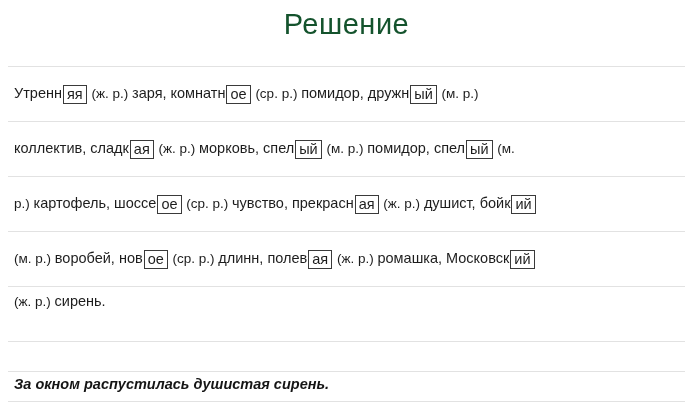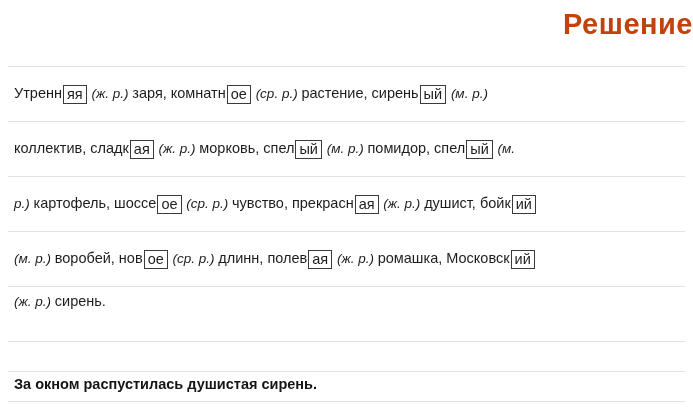--- a/index.html
+++ b/index.html
@@ -15,24 +15,24 @@
     position: relative;
     overflow: hidden;
   }
   .page {
     position: relative;
     width: 693px;
     height: 411px;
     box-sizing: border-box;
   }
   .title {
-    text-align: right;
+    text-align: center;
     font-size: 29px;
-    font-weight: 700;
-    color: #c2410c;
+    font-weight: 400;
+    color: #14532d;
     margin: 8px 0 0 0;
     letter-spacing: 0.5px;
     font-family: "Liberation Sans", sans-serif;
   }
   .rules {
     position: absolute;
     left: 0;
     top: 0;
     width: 693px;
     height: 411px;
@@ -52,39 +52,39 @@
     font-size: 14.5px;
     line-height: 55px;
     color: #1d1d1d;
   }
   .body-text .ln {
     display: block;
     white-space: nowrap;
     height: 55px;
   }
   .ital {
-    font-style: italic;
     font-size: 13.5px;
     margin-top: 44px;
   }
   .boxed {
     display: inline-block;
     border: 1px solid #3a3a3a;
     padding: 0px 3px 1px 3px;
     line-height: 16px;
     margin: 0 1px;
     vertical-align: baseline;
     position: relative;
     top: 1px;
     background: transparent;
   }
   .answer {
     position: absolute;
     left: 14px;
     top: 368px;
+    font-style: italic;
     font-weight: bold;
     font-size: 14.5px;
     color: #151515;
   }
   .last-line {
     height: 30px !important;
     line-height: 30px !important;
   }
 </style>
 </head>
@@ -99,21 +99,21 @@
       <div class="rule" style="top: 223px;"></div>
       <div class="rule" style="top: 278px;"></div>
       <div class="rule" style="top: 333px;"></div>
       <div class="rule" style="top: 363px;"></div>
       <div class="rule" style="top: 393px;"></div>
     </div>
 
   <h1 class="title">Решение</h1>
 
   <div class="body-text">
-      <span class="ln"><span>Утренн</span><span class="boxed">яя</span><span class="ital"> (ж. р.) </span><span>заря, комнатн</span><span class="boxed">ое</span><span class="ital"> (ср. р.) </span><span>растение, сирень</span><span class="boxed">ый</span><span class="ital"> (м. р.)</span></span>
+      <span class="ln"><span>Утренн</span><span class="boxed">яя</span><span class="ital"> (ж. р.) </span><span>заря, комнатн</span><span class="boxed">ое</span><span class="ital"> (ср. р.) </span><span>помидор, дружн</span><span class="boxed">ый</span><span class="ital"> (м. р.)</span></span>
       <span class="ln"><span>коллектив, сладк</span><span class="boxed">ая</span><span class="ital"> (ж. р.) </span><span>морковь, спел</span><span class="boxed">ый</span><span class="ital"> (м. р.) </span><span>помидор, спел</span><span class="boxed">ый</span><span class="ital"> (м.</span></span>
       <span class="ln"><span class="ital">р.) </span><span>картофель, шоссе</span><span class="boxed">ое</span><span class="ital"> (ср. р.) </span><span>чувство, прекрасн</span><span class="boxed">ая</span><span class="ital"> (ж. р.) </span><span>душист, бойк</span><span class="boxed">ий</span></span>
       <span class="ln"><span class="ital">(м. р.) </span><span>воробей, нов</span><span class="boxed">ое</span><span class="ital"> (ср. р.) </span><span>длинн, полев</span><span class="boxed">ая</span><span class="ital"> (ж. р.) </span><span>ромашка, Московск</span><span class="boxed">ий</span></span>
       <span class="ln last-line"><span class="ital">(ж. р.) </span><span>сирень.</span></span>
     </div>
 
   <div class="answer">За окном распустилась душистая сирень.</div>
 
 </div>
 

